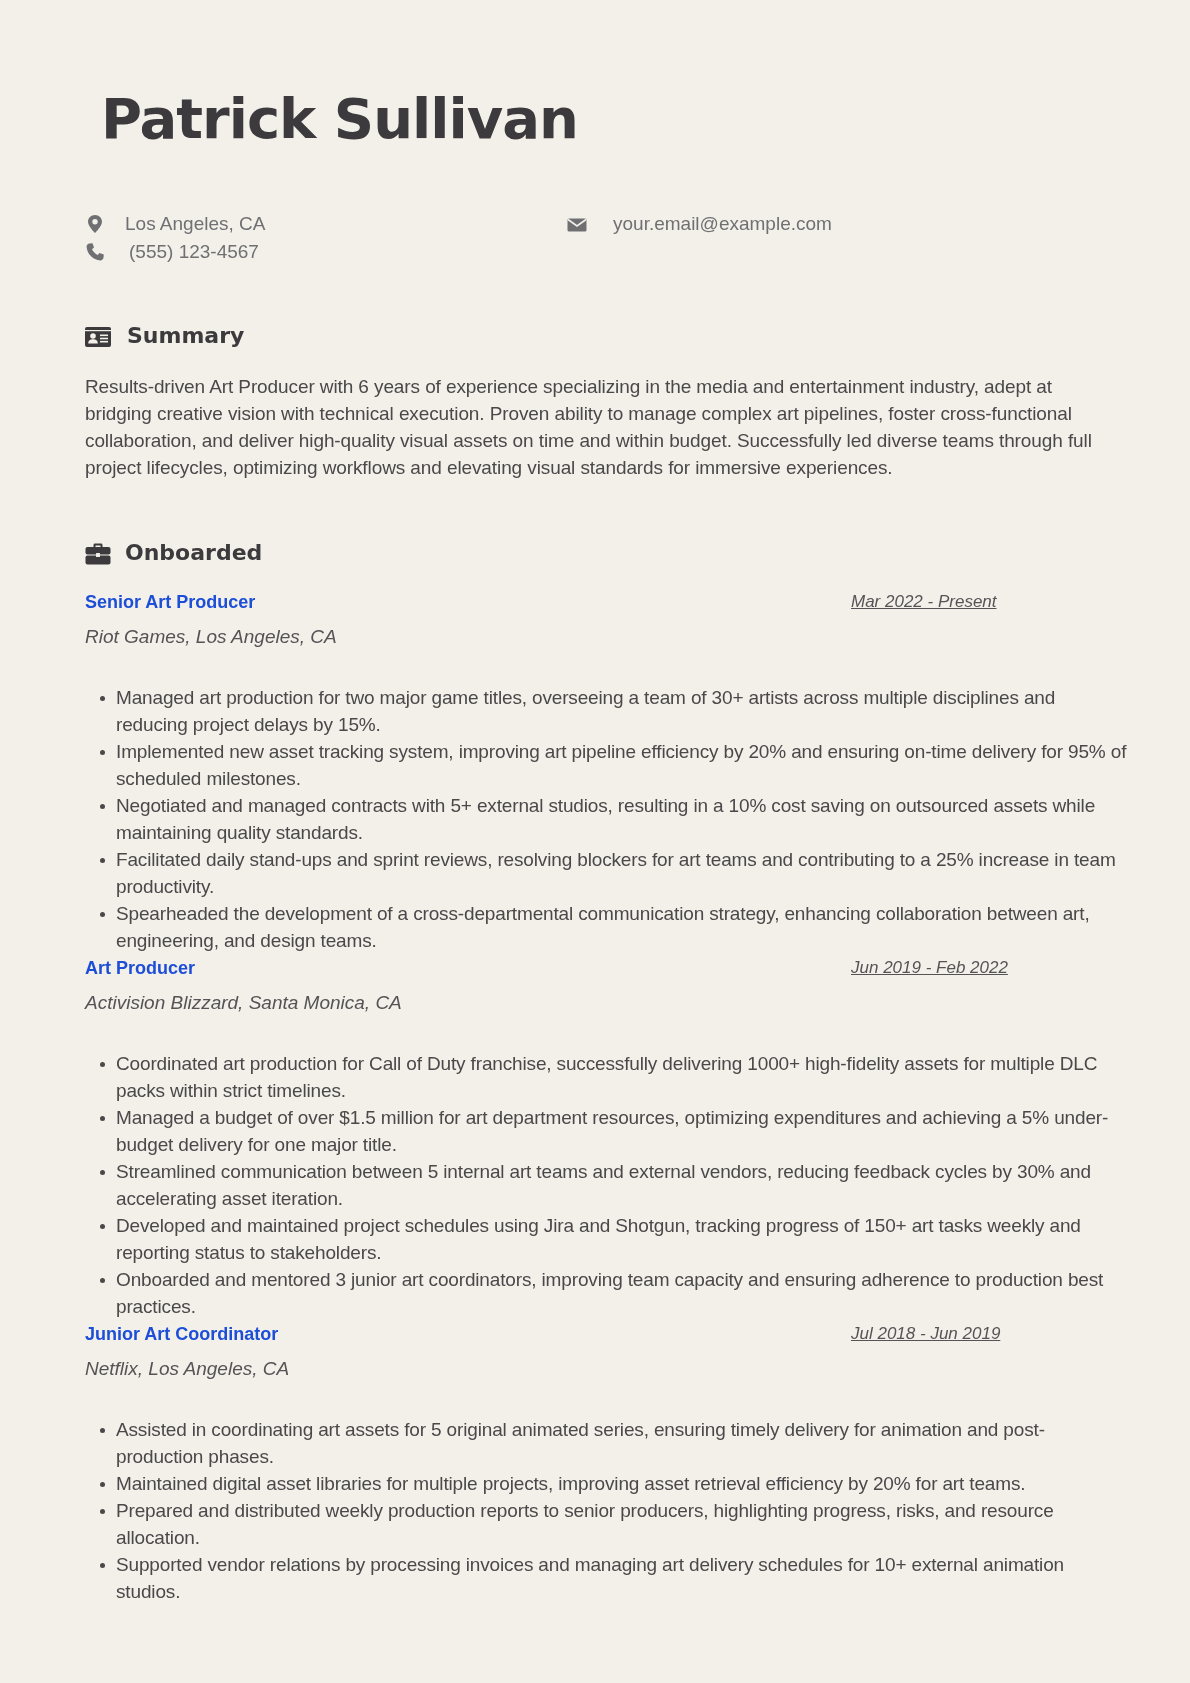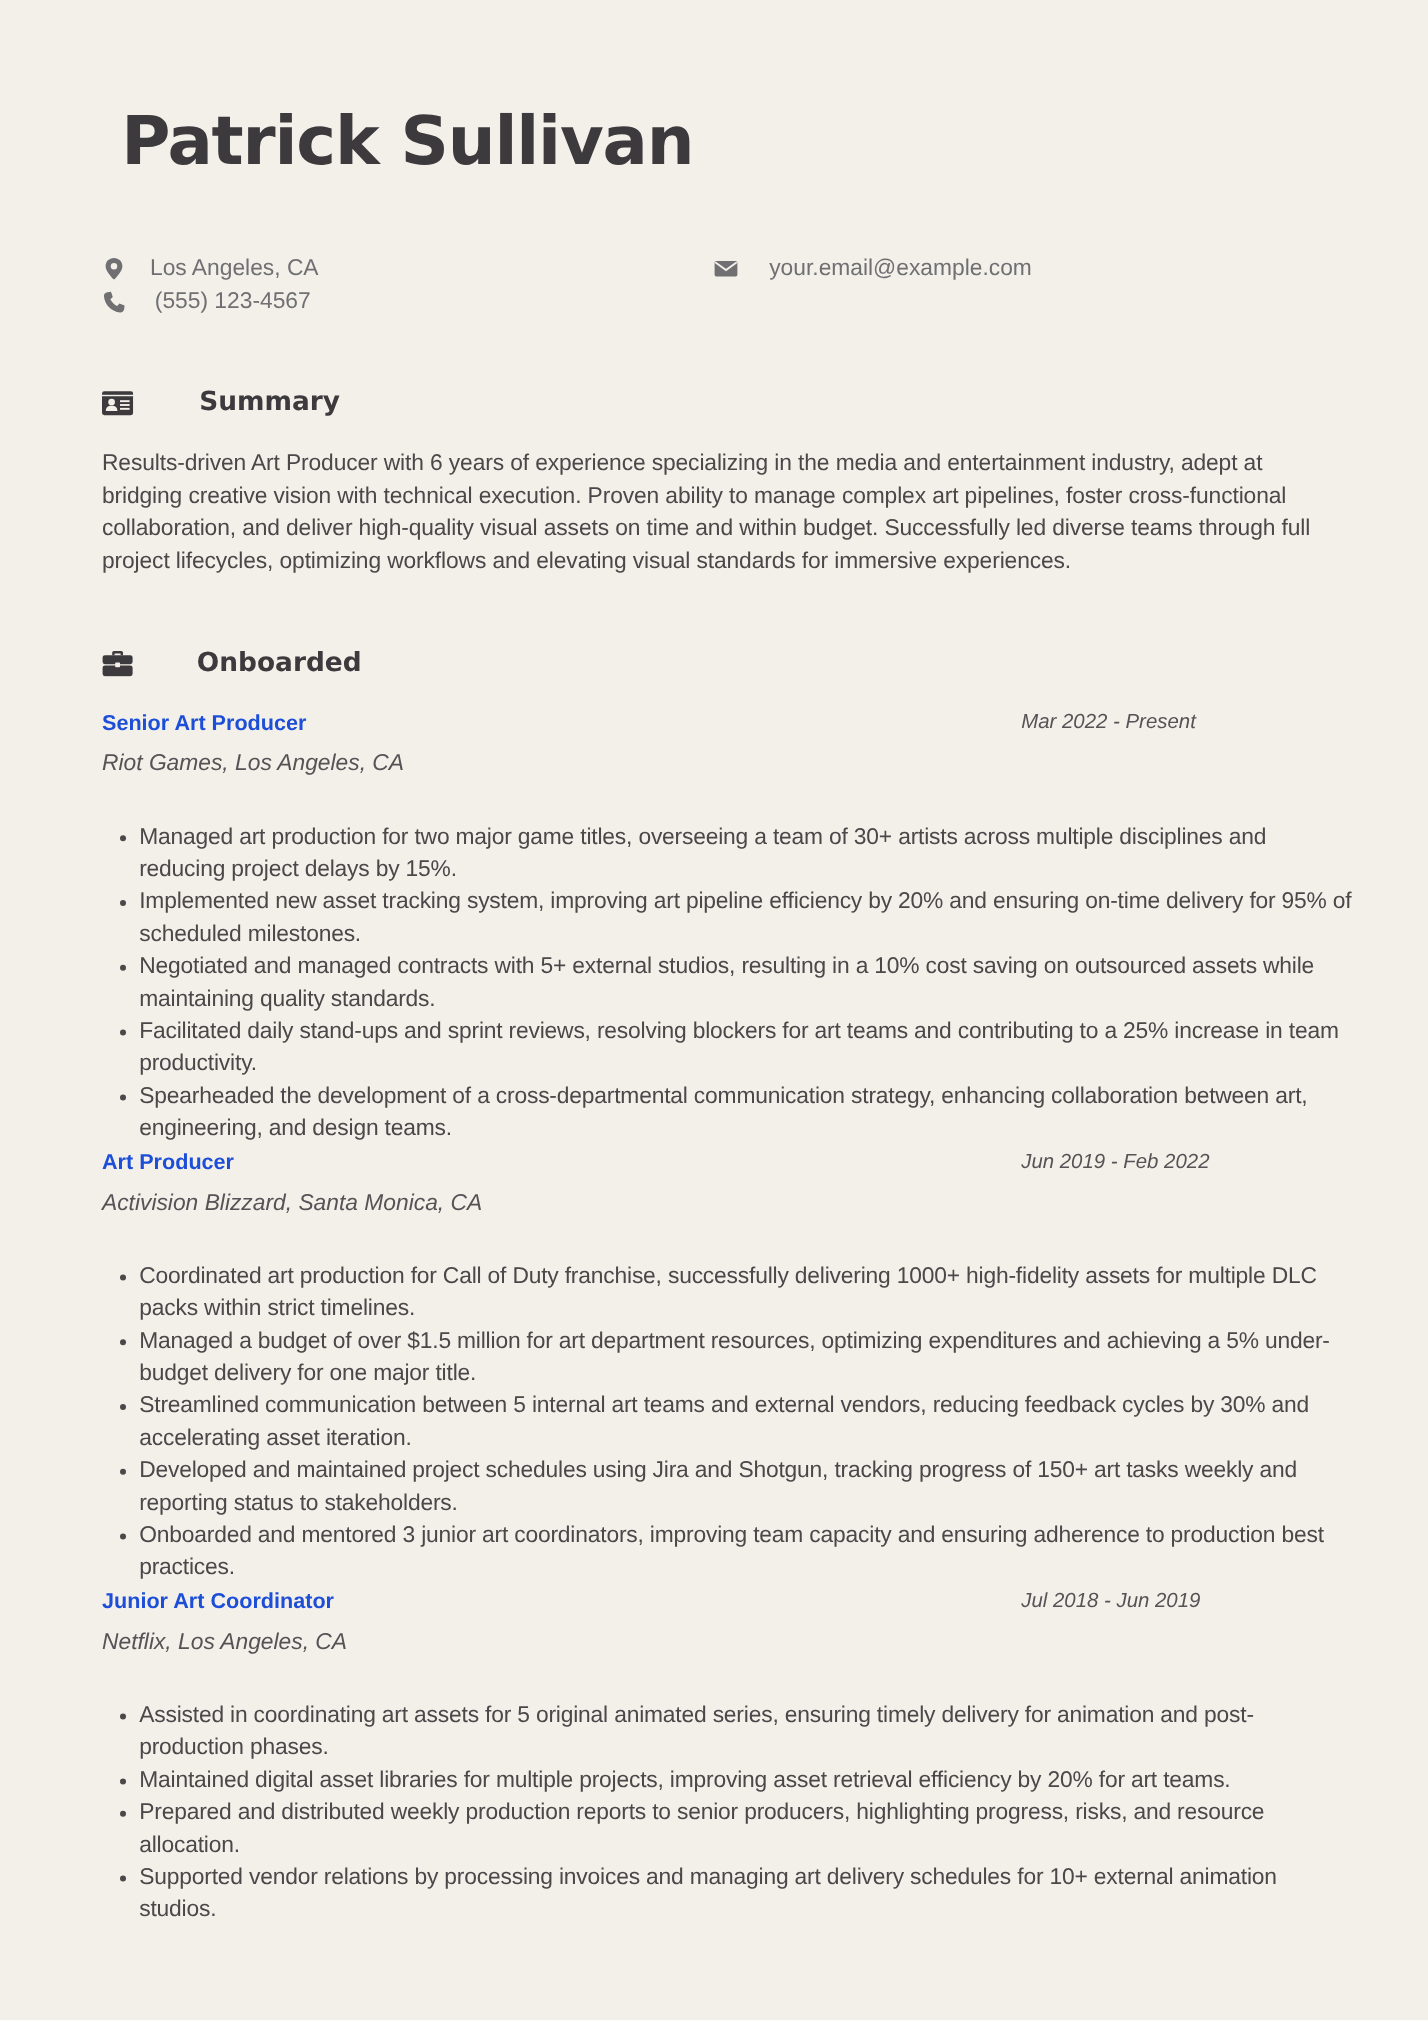--- a/index.html
+++ b/index.html
@@ -45,23 +45,22 @@
       width: 20px;
       height: 20px;
       display: inline-block;
       margin-right: 20px;
     }
     .contact-row .ico svg { width: 100%; height: 100%; display: block; }
     .section-head {
       position: absolute;
       left: 0;
       display: flex;
-      align-items: center;
-      white-space: nowrap;
-      gap: 39px;
+      align-items: flex-end;
+      white-space: nowrap;
     }
     .section-head .ico {
       width: 26px;
       height: 22px;
       margin-right: 16px;
       display: inline-block;
     }
     .section-head .ico svg { width: 100%; height: 100%; display: block; }
     .section-head .title {
       font-family: "DejaVu Sans", sans-serif;
@@ -95,20 +94,21 @@
       white-space: nowrap;
     }
     .job .job-dates {
       position: absolute;
       left: 766px;
       top: 0;
       font-style: italic;
       font-size: 17px;
       color: #555355;
       white-space: nowrap;
+      text-decoration: underline;
     }
     .job .job-company {
       position: absolute;
       left: 0;
       top: 34px;
       font-style: italic;
       font-size: 19px;
       color: #555355;
       white-space: nowrap;
     }
@@ -158,21 +158,21 @@
 
   <div class="contact-row" style="left:0; top:241px;">
     <span class="ico" style="margin-right:24px;">
       <svg viewBox="0 0 20 20">
           <path d="M4.5 1.5 L7.5 1.2 L9 5.5 L7 7.3 C8 9.6 10.4 12 12.7 13 L14.5 11 L18.8 12.5 L18.5 15.5 C18.3 17.2 16.8 18.5 15.1 18.4 C8 17.8 2.2 12 1.6 4.9 C1.5 3.2 2.8 1.7 4.5 1.5 Z" fill="#707073"></path>
         </svg>
     </span>
     <span>(555) 123-4567</span>
   </div>
 
-  <div class="contact-row" style="left:510px; top:213px;">
+  <div class="contact-row" style="left:482px; top:213px;align-items:flex-end;">
     <span class="ico" style="margin-right:26px;">
       <svg viewBox="0 0 20 20">
           <rect x="0.5" y="3.5" width="19" height="13" rx="1.5" fill="#707073"></rect>
           <path d="M1 4.5 L10 11 L19 4.5" stroke="#f3f0ea" stroke-width="1.6" fill="none"></path>
         </svg>
     </span>
     <span>your.email@example.com</span>
   </div>
 
   <div class="section-head" style="top:323px;">

